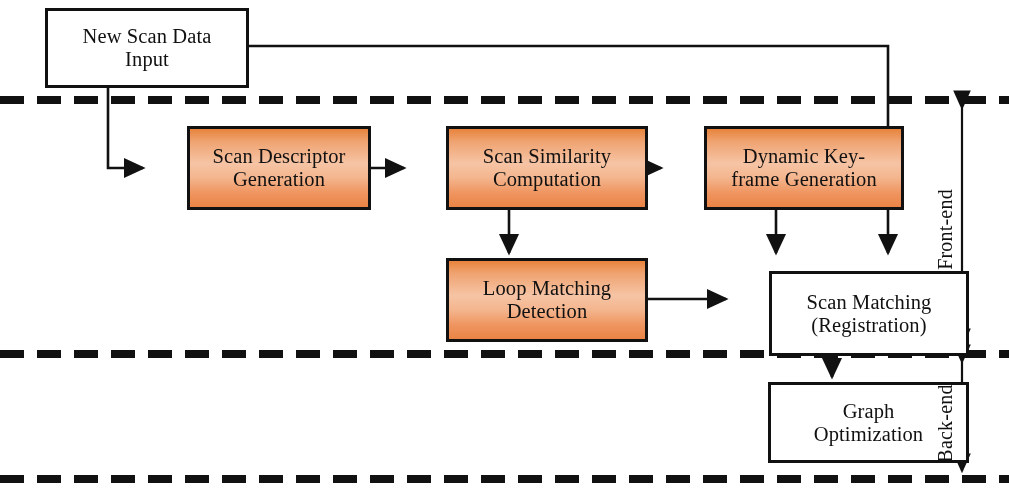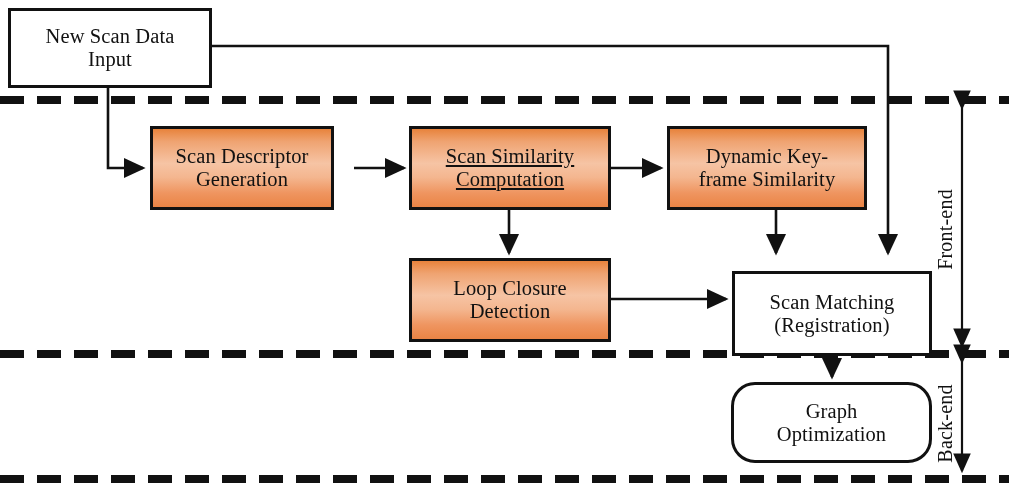--- a/index.html
+++ b/index.html
@@ -27,20 +27,21 @@
     display:flex;
     align-items:center;
     justify-content:center;
     text-align:center;
     border:3px solid #111111;
     color:#111111;
     line-height:1.12;
     letter-spacing:.1px;
     font-size:20.5px;
     padding:0 21px;
+    margin-left:37px;
   }
   .node .txt{display:block;width:100%;white-space:pre-line;}
   .node.white{background:#ffffff;}
   .node.orange{
     background:linear-gradient(to bottom,
         #e8833c 0%,
         #efa371 16%,
         #f6c4a4 44%,
         #f4b68f 62%,
         #ef9560 82%,
@@ -119,41 +120,41 @@
   <div class="node white" style="left:8px; top:8px; width:204px; height:80px;">
     <span class="txt">New Scan Data
 Input</span>
   </div>
 
   <div class="node orange" style="left:150px; top:126px; width:184px; height:84px;">
     <span class="txt">Scan Descriptor
 Generation</span>
   </div>
 
-  <div class="node orange" style="left:409px; top:126px; width:202px; height:84px;text-decoration:underline;">
+  <div class="node orange" style="left:409px; top:126px; width:202px; height:84px;">
     <span class="txt">Scan Similarity
 Computation</span>
   </div>
 
   <div class="node orange" style="left:667px; top:126px; width:200px; height:84px;">
     <span class="txt">Dynamic Key-
-frame Similarity</span>
+frame Generation</span>
   </div>
 
   <div class="node orange" style="left:409px; top:258px; width:202px; height:84px;">
-    <span class="txt">Loop Closure
+    <span class="txt">Loop Matching
 Detection</span>
   </div>
 
   <div class="node white" style="left:732px; top:271px; width:200px; height:85px;">
     <span class="txt">Scan Matching
 (Registration)</span>
   </div>
 
-  <div class="node white" style="left:731px; top:382px; width:201px; height:81px;border-radius:24px;">
+  <div class="node white" style="left:731px; top:382px; width:201px; height:81px;">
     <span class="txt">Graph
 Optimization</span>
   </div>
 
   <div class="side-label rot" style="left:945px; top:218px; width:120px; margin-left:-60px; text-align:center;">
     <span>Front-end</span>
   </div>
 
   <div class="side-label rot" style="left:945px; top:412px; width:120px; margin-left:-60px; text-align:center;">
     <span>Back-end</span>

